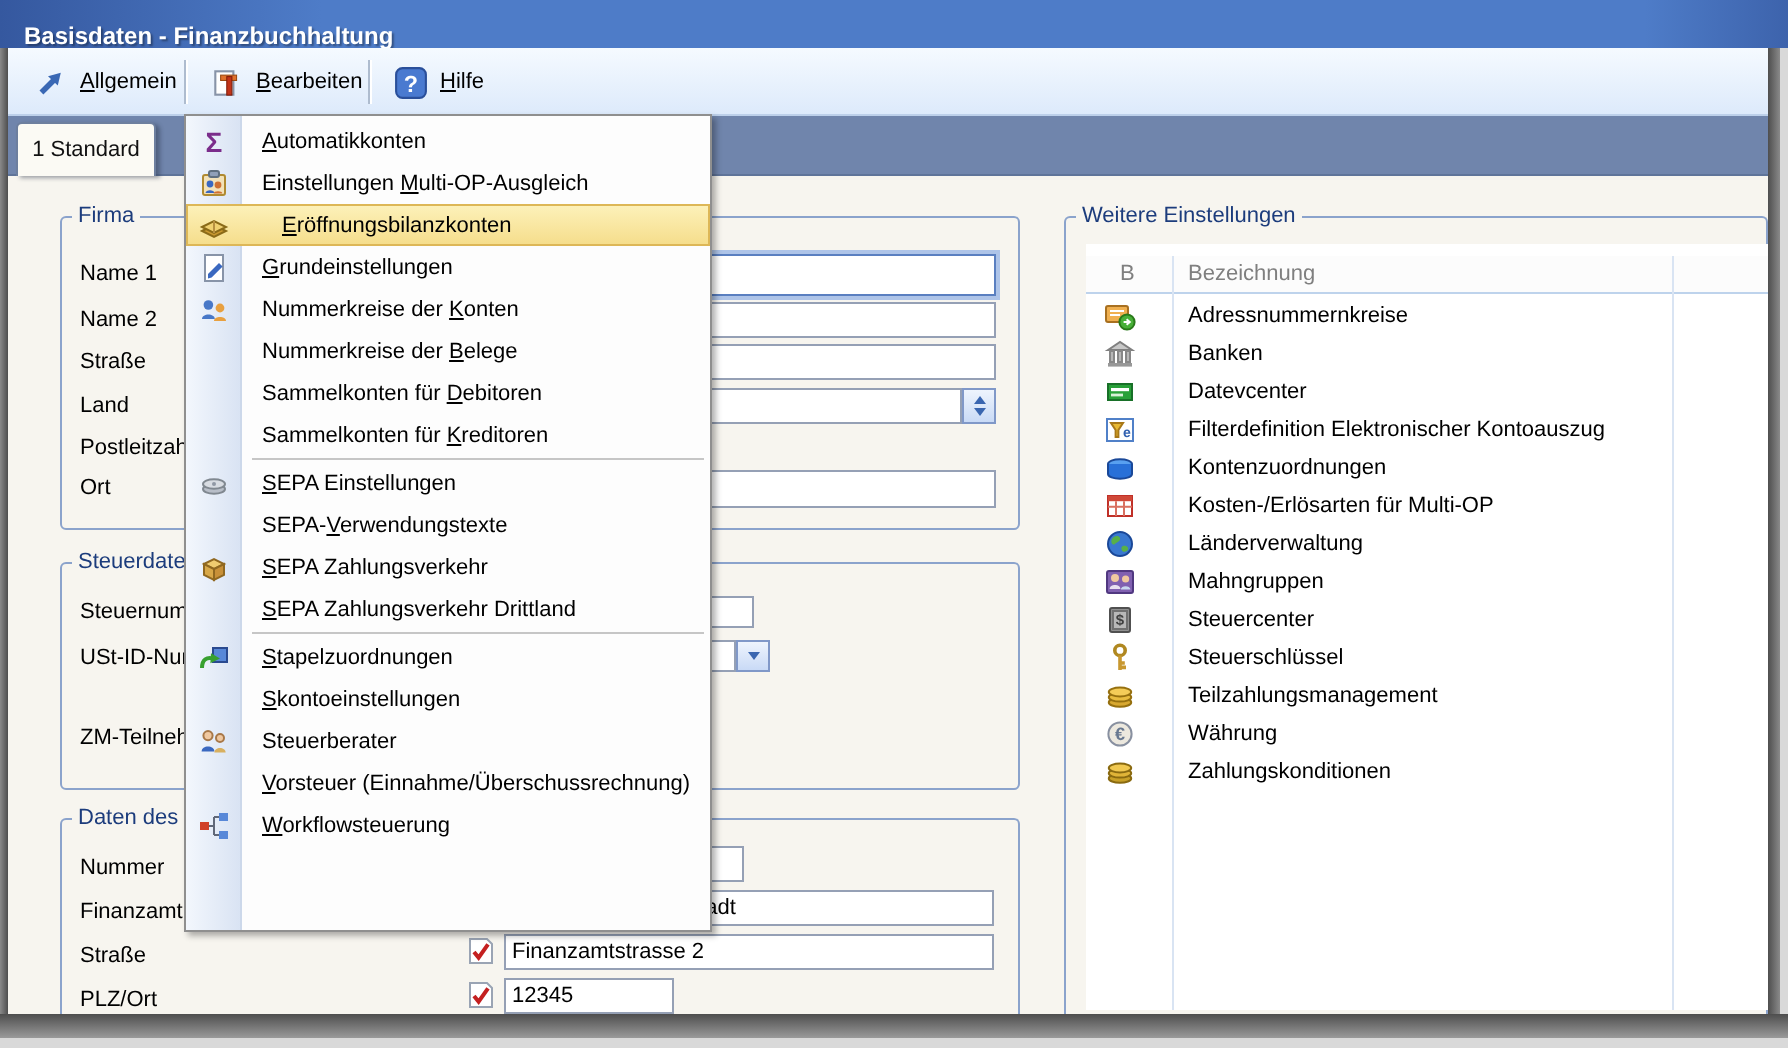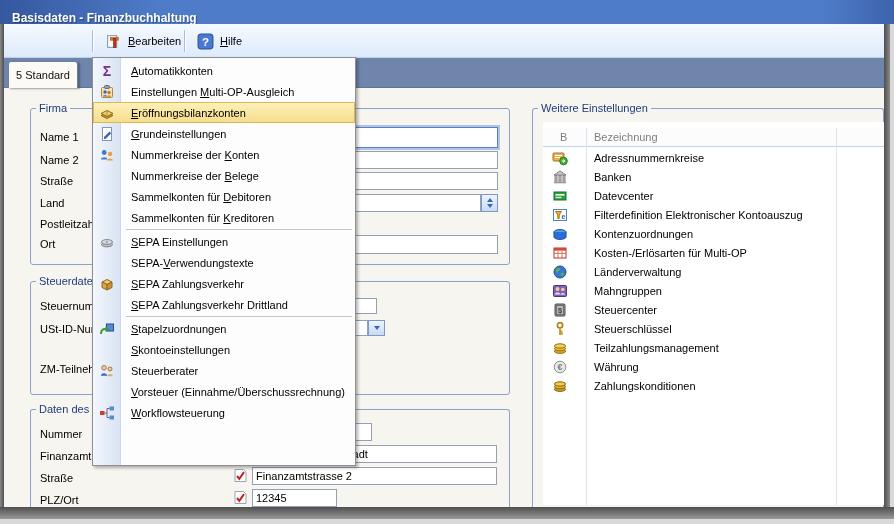--- a/index.html
+++ b/index.html
@@ -54,21 +54,21 @@
   .chk{position:absolute;z-index:3;}
 
   
   .menu{position:absolute;left:92px;top:57px;width:264px;height:409px;background:#fdfdfd;
     border:1px solid #8f8f8f;box-shadow:2px 2px 3px rgba(0,0,0,.3);z-index:40;}
   .menu-strip{position:absolute;left:0;top:0;width:28px;height:100%;
     background:linear-gradient(to right,#f3f7fd,#d9e3f3);border-right:1px solid #ccd8ea;}
   .menu-list{position:absolute;left:0;top:0;width:100%;height:100%;display:flex;flex-direction:column;
     padding-top:2px;}
   .m-item{height:21px;display:flex;align-items:center;position:relative;cursor:default;}
-  .m-item.hl{background:linear-gradient(#fdf2bb,#f5dd8a);box-shadow:inset 0 0 0 1px #ddb757;}
+  .m-item.hl{background:linear-gradient(#fdf2bb,#f5dd8a);box-shadow:inset 0 0 0 1px #ddb757;gap:10px;}
   .m-ico{width:28px;flex:none;display:flex;align-items:center;justify-content:center;}
   .m-txt{padding-left:10px;white-space:nowrap;}
   .m-sep{height:3px;display:flex;align-items:center;}
   .m-sep div{margin-left:33px;margin-right:3px;flex:1;height:1px;background:#c6c6c6;}
   .sg{color:#7b2d8b;font-weight:bold;font-size:14px;line-height:14px;}
 
   
   .list-bg{position:absolute;left:543px;top:122px;width:341px;height:383px;background:#fff;z-index:2;}
   .list-header{position:absolute;left:543px;top:128px;width:341px;height:19px;background:#fcfcfc;
     border-bottom:1px solid #bed3ec;z-index:3;color:#7f7f7f;}
@@ -84,20 +84,29 @@
 
 <div id="app">
 
   <div class="content"></div>
 
   <div class="titlebar">
     <span>Basisdaten - Finanzbuchhaltung</span>
   </div>
 
   <div class="toolbar">
+    <div class="tbtn" style="left:8px">
+      <span>
+        <svg width="17" height="17" viewBox="0 0 16 16">
+            <path d="M3.5 12.5 L10 6" stroke="#3a68b4" stroke-width="2.6" fill="none"></path>
+            <polygon points="12.6,3.2 6.6,4.8 11.2,9.2" fill="#3a68b4"></polygon>
+          </svg>
+      </span>
+      <span class="tlabel"><span></span><u>A</u><span>llgemein</span></span>
+    </div>
     <div class="tsep" style="left:88px"></div>
     <div class="tbtn" style="left:96px">
       <span>
         <svg width="17" height="17" viewBox="0 0 16 16">
             <rect x="2.5" y="2.5" width="8.5" height="11" fill="#fff" stroke="#8894a8"></rect>
             <rect x="5" y="4.3" width="7.5" height="2.5" fill="#e0712c" stroke="#9a4a12" stroke-width=".5"></rect>
             <rect x="7.9" y="5" width="2.4" height="8.7" fill="#c23318" stroke="#801d08" stroke-width=".5"></rect>
           </svg>
       </span>
       <span class="tlabel"><span></span><u>B</u><span>earbeiten</span></span>
@@ -108,21 +117,21 @@
         <svg width="17" height="17" viewBox="0 0 16 16">
             <rect x="1" y="1" width="14" height="14" rx="3" fill="#4a7ad0" stroke="#2a4f9a"></rect>
             <text x="8" y="12" text-anchor="middle" font-size="11" font-weight="bold" fill="#fff">?</text>
           </svg>
       </span>
       <span class="tlabel"><span></span><u>H</u><span>ilfe</span></span>
     </div>
   </div>
 
   <div class="tabband"></div>
-  <div class="tab">5 Standard</div>
+  <div class="tab">1 Standard</div>
 
   <div class="group" style="left:30px;top:108px;width:480px;height:157px"></div>
   <div class="group-label" style="left:36px;top:102px">Firma</div>
   <div class="lbl" style="left:40px;top:131px">Name 1</div>
   <div class="lbl" style="left:40px;top:154px">Name 2</div>
   <div class="lbl" style="left:40px;top:175px">Straße</div>
   <div class="lbl" style="left:40px;top:197px">Land</div>
   <div class="lbl" style="left:40px;top:218px">Postleitzahl</div>
   <div class="lbl" style="left:40px;top:238px">Ort</div>
   <input class="field focus" style="left: 252px; top: 127px; width: 246px; height: 21px;" value="">

